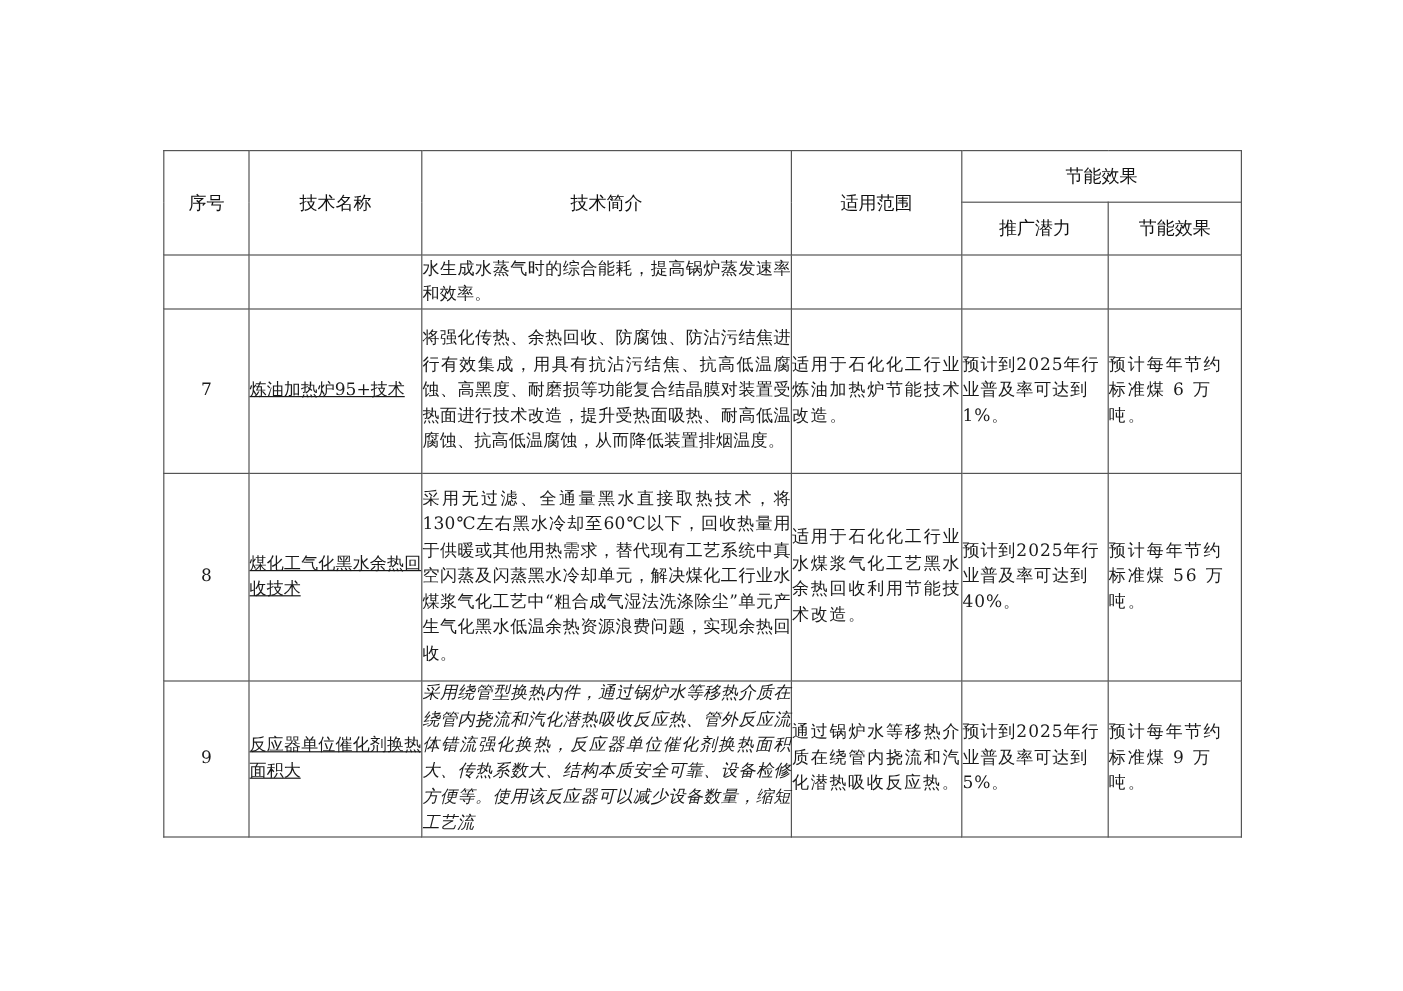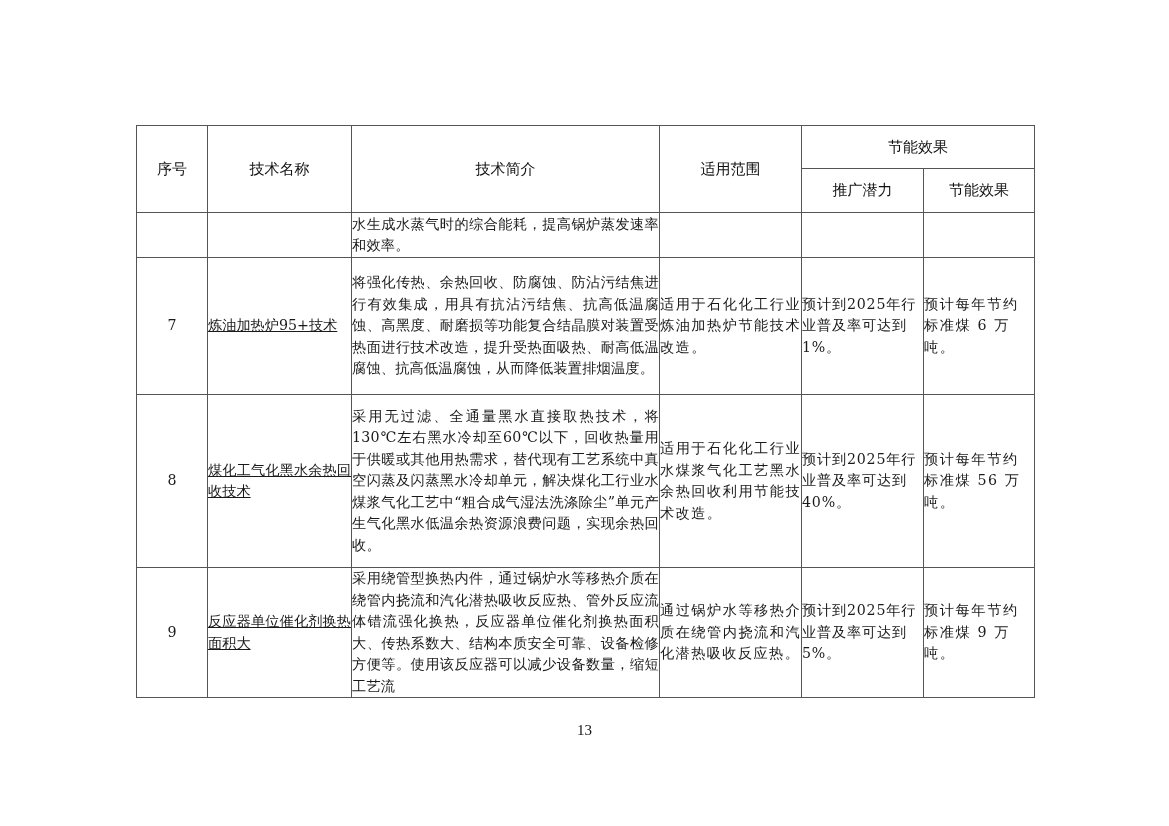--- a/index.html
+++ b/index.html
@@ -20,21 +20,21 @@
     font-family: "DejaVu Sans", "Liberation Sans", sans-serif;
     font-weight: normal; font-size: 15px; text-align: center; color: #111;
   }
   td { font-size: 14.2px; line-height: 21.5px; }
   td.num { text-align: center; }
   td.name { padding: 0 6px 0 9px; text-align: justify; text-decoration: underline; }
   td.desc { padding: 0 5px 0 8px; text-align: justify; letter-spacing: 0.2px; }
   td.scope { padding: 0 6px 0 9px; text-align: justify; letter-spacing: 1.4px; }
   td.pot { padding: 0 5px 0 9px; letter-spacing: 0.8px; }
   td.cap { padding: 0 6px 0 9px; letter-spacing: 1.6px; }
-  .cell-top { vertical-align: top !important; }
+  .cell-top { vertical-align: top !important; font-style: italic; }
   .page-number {
     position: absolute; left: 0; width: 1169px; top: 722px;
     text-align: center; font-family: "Liberation Serif", serif; font-size: 15px; color: #111;
   }
 </style>
 </head>
 <body>
 
 <div class="page">
   <table class="tech">
@@ -88,14 +88,13 @@
         <td class="num">9</td>
         <td class="name">反应器单位催化剂换热面积大</td>
         <td class="desc cell-top">采用绕管型换热内件，通过锅炉水等移热介质在绕管内挠流和汽化潜热吸收反应热、管外反应流体错流强化换热，反应器单位催化剂换热面积大、传热系数大、结构本质安全可靠、设备检修方便等。使用该反应器可以减少设备数量，缩短工艺流</td>
         <td class="scope">通过锅炉水等移热介质在绕管内挠流和汽化潜热吸收反应热。</td>
         <td class="pot">预计到2025年行业普及率可达到5%。</td>
         <td class="cap">预计每年节约标准煤 9 万吨。</td>
       </tr>
     </tbody>
   </table>
 
-  <div class="page-number">13</div>
 </div>
 
 </body></html>

